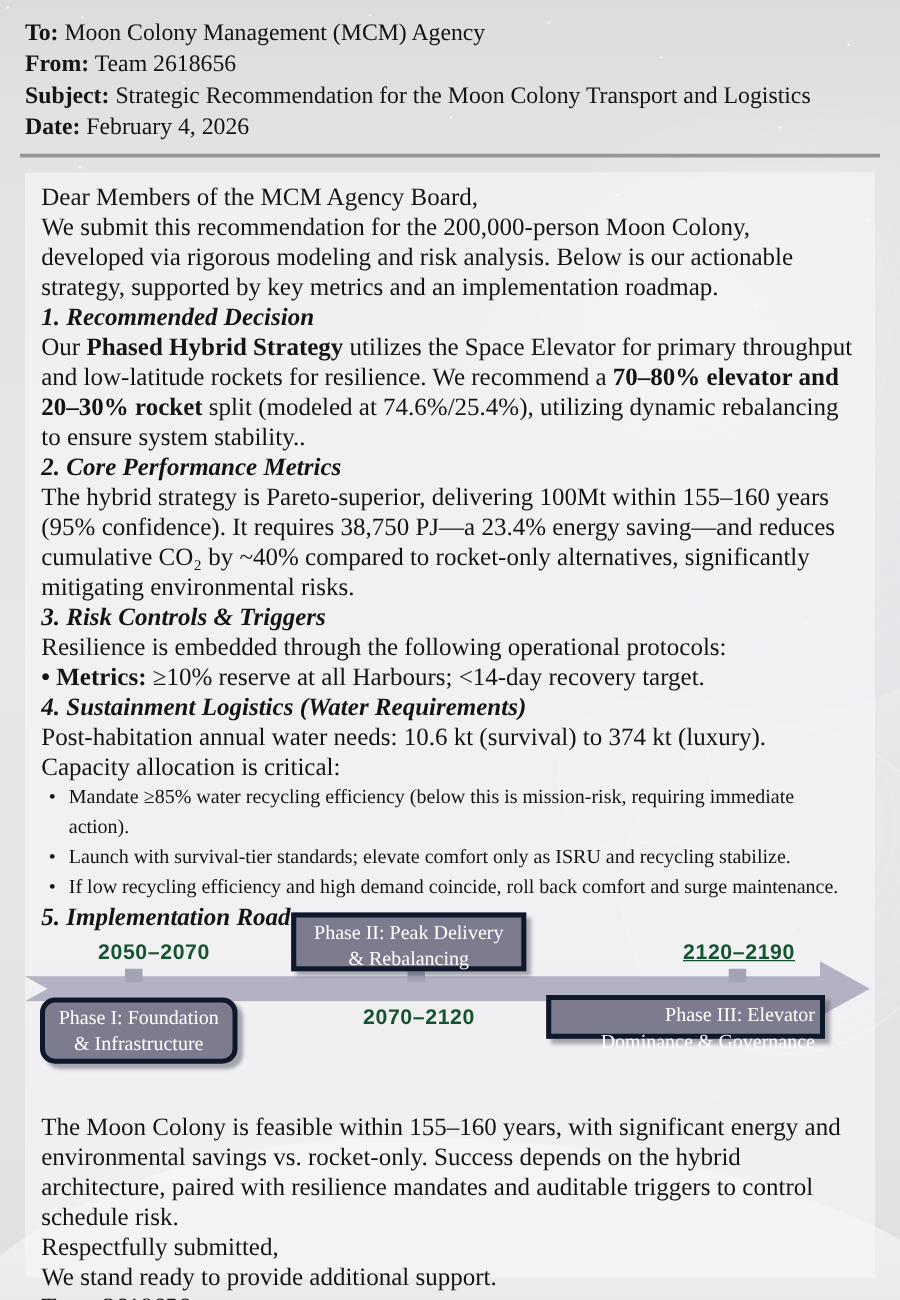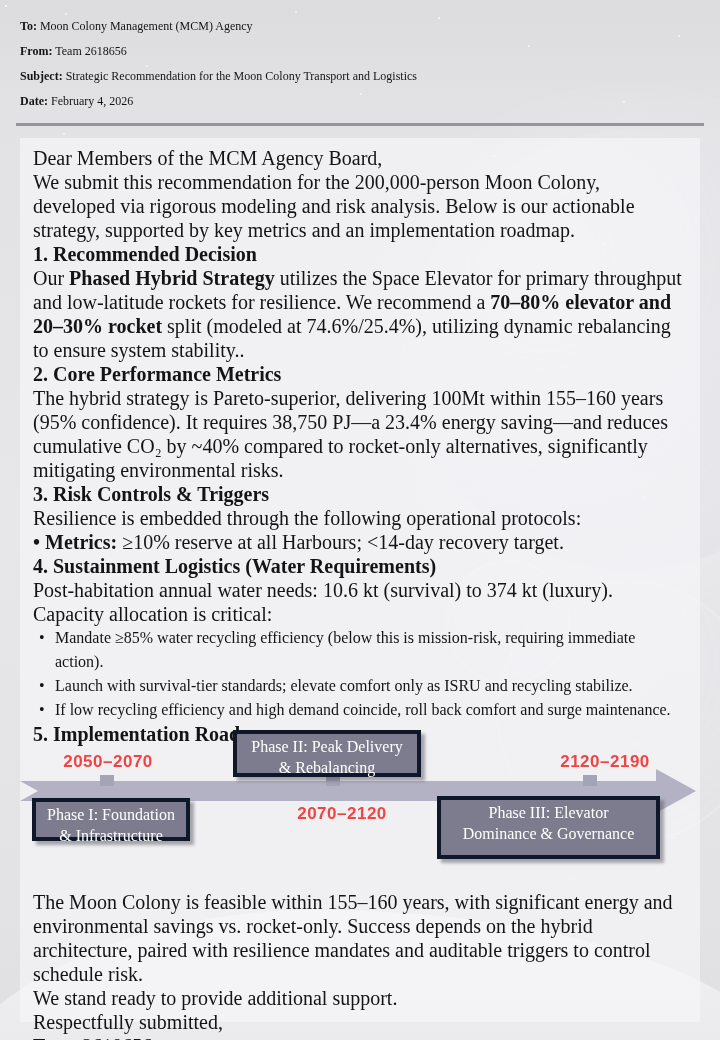--- a/index.html
+++ b/index.html
@@ -38,51 +38,51 @@
       355px 88px 0 rgba(255,255,255,.7), 618px 96px 1px rgba(255,255,255,.9), 58px 128px 0 rgba(255,255,255,.6),
       488px 150px 0 rgba(255,255,255,.8), 688px 170px 0 rgba(255,255,255,.7), 258px 205px 0 rgba(255,255,255,.5),
       598px 238px 1px rgba(255,255,255,.9), 108px 300px 0 rgba(255,255,255,.5), 668px 330px 0 rgba(255,255,255,.7),
       528px 392px 0 rgba(255,255,255,.6), 88px 452px 0 rgba(255,255,255,.5), 638px 492px 0 rgba(255,255,255,.7),
       288px 552px 0 rgba(255,255,255,.4), 678px 608px 1px rgba(255,255,255,.8), 508px 668px 0 rgba(255,255,255,.6),
       148px 708px 0 rgba(255,255,255,.4), 628px 738px 0 rgba(255,255,255,.8), 408px 788px 0 rgba(255,255,255,.5),
       668px 832px 0 rgba(255,255,255,.7), 568px 872px 0 rgba(255,255,255,.6), 238px 912px 0 rgba(255,255,255,.4);
   }
   
   .memo-header { position:absolute; left:20px; top:14px; width:684px; }
-  .memo-header p { margin:0; font-size:12px; line-height:25px; }
+  .memo-header p { margin:0; font-size:19px; line-height:25px; }
   .memo-header b { font-weight:bold; }
   .divider { position:absolute; left:16px; top:123px; width:688px; height:3px; background:#95959a; }
   
   .panel {
     position:absolute; left:20px; top:138px; width:680px; height:884px; box-sizing:border-box;
     padding:8px 13px; background:rgba(246,246,249,.68);
   }
   .panel p { margin:0; font-size:20px; line-height:24px; }
-  .panel p.h { font-weight:bold; }
+  .panel p.h { font-weight:bold;font-style:italic; }
   .b-row { display:flex; font-size:16px; line-height:24px; }
   .b-row .dot { width:22px; padding-left:6px; box-sizing:border-box; flex:none; }
   
   .timeline { position:relative; height:106px; margin:0 -13px; }
   .t-box {
     position:absolute; background:#7c7c8e; color:#ffffff; text-align:center;
     font-size:16px; line-height:21px; padding:2px 4px; box-sizing:border-box;
     border:4px solid #0f172a; box-shadow:4px 4px 3px rgba(70,70,85,.45);
   }
   .t-box div { white-space:nowrap; }
   .box-p2 { left:213px; top:-16px; width:188px; height:47px; }
-  .box-p1 { left:12px;  top:52px; width:158px; height:43px; }
-  .box-p3 { left:417px; top:50px; width:223px; height:63px; }
+  .box-p1 { left:12px;  top:52px; width:158px; height:53px;border-radius:12px; }
+  .box-p3 { left:417px; top:50px; width:223px; height:35px;text-align:right; }
   .t-year {
-    position:absolute; width:120px; text-align:center;
+    position:absolute; width:120px; text-align:right;
     font-family:"Liberation Sans", sans-serif; font-weight:700; font-size:17px; line-height:20px;
-    color:#ef4444; letter-spacing:.5px;
+    color:#14532d; letter-spacing:.5px;
   }
   .year-1 { left:28px;  top:6px; }
-  .year-3 { left:525px; top:6px; }
-  .year-2 { left:262px; top:58px; }
+  .year-3 { left:496px; top:6px;text-decoration:underline; }
+  .year-2 { left:240px; top:58px; }
   .t-arrow { position:absolute; left:0; top:20px; }
   .tick { position:absolute; top:29px; width:14px; height:11px; background:#a4a4b7; }
   .tick-1 { left:80px; } .tick-2 { left:306px; } .tick-3 { left:563px; }
   
   .closing-first { margin-top:38px !important; }
 </style>
 </head>
 <body>
 
 <div class="bg">
@@ -153,16 +153,16 @@
       <div>Phase I: Foundation</div>
       <div>&amp; Infrastructure</div>
     </div>
     <div class="t-box box-p3">
       <div>Phase III: Elevator</div>
       <div>Dominance &amp; Governance</div>
     </div>
   </div>
 
   <p class="closing-first">The Moon Colony is feasible within 155–160 years, with significant energy and environmental savings vs. rocket-only. Success depends on the hybrid architecture, paired with resilience mandates and auditable triggers to control schedule risk.</p>
+  <p>Respectfully submitted,</p>
   <p>We stand ready to provide additional support.</p>
-  <p>Respectfully submitted,</p>
   <p>Team 2618656</p>
 </main>
 
 </body></html>

